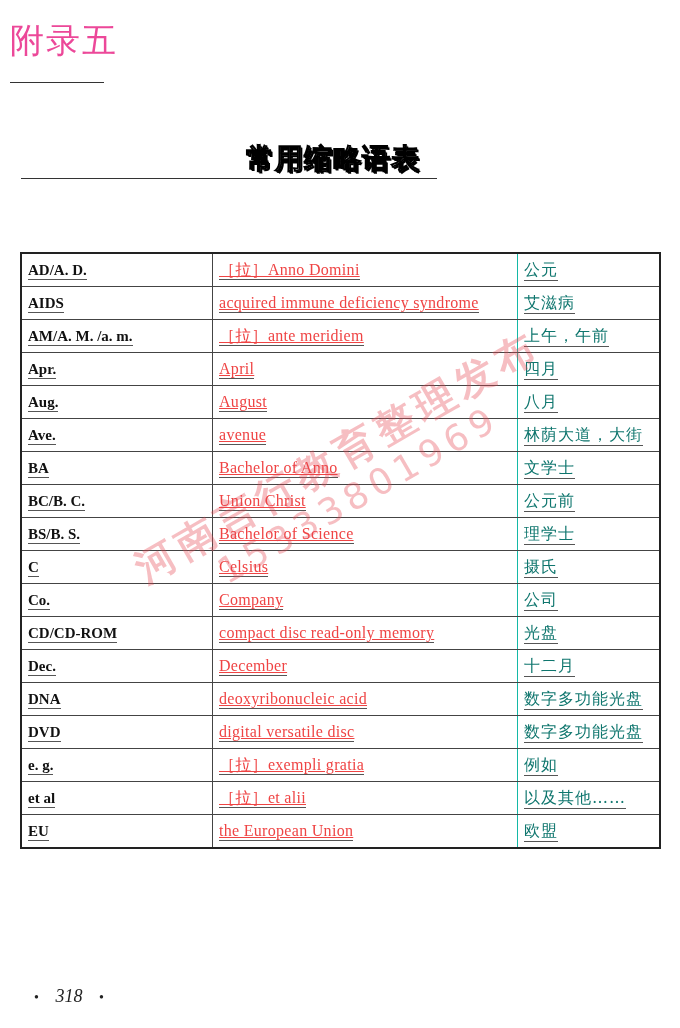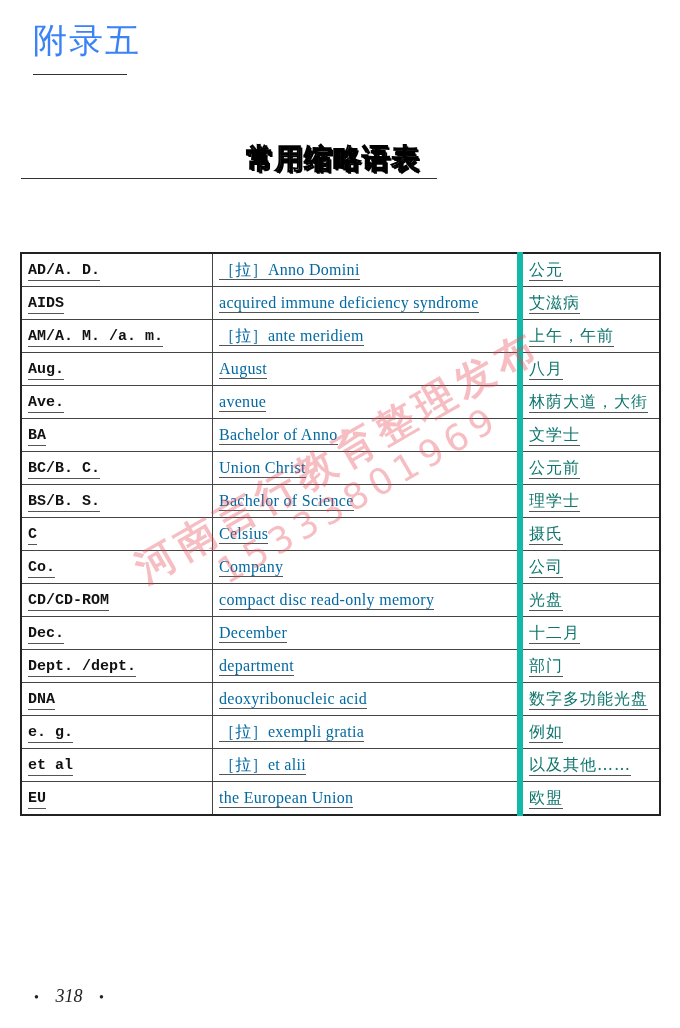--- a/index.html
+++ b/index.html
@@ -10,28 +10,28 @@
     body {
       width: 680px;
       height: 1028px;
       position: relative;
       overflow: hidden;
       font-family: "DejaVu Serif", "Liberation Serif", serif;
       color: #111;
     }
     .appendix-heading {
       position: absolute;
-      left: 33px;
+      left: 10px;
       top: 18px;
       font-family: "DejaVu Sans", "Liberation Sans", sans-serif;
       font-size: 34px;
       line-height: 44px;
       letter-spacing: 2px;
-      color: #3b82f6;
-      padding-bottom: 12px;
+      color: #ec4899;
+      padding-bottom: 20px;
       border-bottom: 1px solid #333;
       width: 94px;
       white-space: nowrap;
     }
     .title-rule {
       position: absolute;
       left: 21px;
       top: 178px;
       width: 416px;
       height: 0;
@@ -66,31 +66,32 @@
       height: 32px;
       padding: 0 6px;
       vertical-align: middle;
       font-size: 15px;
       white-space: nowrap;
       overflow: hidden;
     }
     table.abbr-table td.col-abbr {
       width: 178px;
       border-right: 1px solid #444;
-      font-family: Liberation Mono, monospace;
+      font-family: Liberation Serif, serif;
       font-weight: bold;
       font-size: 15px;
     }
     table.abbr-table td.col-full {
       width: 292px;
-      border-right: 6px solid #14b8a6;
+      border-right: 1px solid #14b8a6;
       font-family: "Liberation Serif", "DejaVu Serif", serif;
       font-size: 16px;
       letter-spacing: 0.3px;
-      color: #0369a1;
+      color: #ef4444;
+      text-decoration: underline;
     }
     table.abbr-table td.col-cn {
       font-family: "DejaVu Serif", "Liberation Serif", serif;
       font-size: 16px;
       letter-spacing: 1px;
       color: #0f766e;
     }
     .ul {
       border-bottom: 1px solid #555;
       padding-bottom: 1px;
@@ -159,20 +160,25 @@
         <td class="col-abbr"><span class="ul">AIDS</span></td>
         <td class="col-full"><span class="ul">acquired immune deficiency syndrome</span></td>
         <td class="col-cn"><span class="ul">艾滋病</span></td>
       </tr>
       <tr>
         <td class="col-abbr"><span class="ul">AM/A. M. /a. m.</span></td>
         <td class="col-full"><span class="ul">［拉］ante meridiem</span></td>
         <td class="col-cn"><span class="ul">上午，午前</span></td>
       </tr>
       <tr>
+        <td class="col-abbr"><span class="ul">Apr.</span></td>
+        <td class="col-full"><span class="ul">April</span></td>
+        <td class="col-cn"><span class="ul">四月</span></td>
+      </tr>
+      <tr>
         <td class="col-abbr"><span class="ul">Aug.</span></td>
         <td class="col-full"><span class="ul">August</span></td>
         <td class="col-cn"><span class="ul">八月</span></td>
       </tr>
       <tr>
         <td class="col-abbr"><span class="ul">Ave.</span></td>
         <td class="col-full"><span class="ul">avenue</span></td>
         <td class="col-cn"><span class="ul">林荫大道，大街</span></td>
       </tr>
       <tr>
@@ -204,27 +210,27 @@
         <td class="col-abbr"><span class="ul">CD/CD-ROM</span></td>
         <td class="col-full"><span class="ul">compact disc read-only memory</span></td>
         <td class="col-cn"><span class="ul">光盘</span></td>
       </tr>
       <tr>
         <td class="col-abbr"><span class="ul">Dec.</span></td>
         <td class="col-full"><span class="ul">December</span></td>
         <td class="col-cn"><span class="ul">十二月</span></td>
       </tr>
       <tr>
-        <td class="col-abbr"><span class="ul">Dept. /dept.</span></td>
-        <td class="col-full"><span class="ul">department</span></td>
-        <td class="col-cn"><span class="ul">部门</span></td>
-      </tr>
-      <tr>
         <td class="col-abbr"><span class="ul">DNA</span></td>
         <td class="col-full"><span class="ul">deoxyribonucleic acid</span></td>
+        <td class="col-cn"><span class="ul">数字多功能光盘</span></td>
+      </tr>
+      <tr>
+        <td class="col-abbr"><span class="ul">DVD</span></td>
+        <td class="col-full"><span class="ul">digital versatile disc</span></td>
         <td class="col-cn"><span class="ul">数字多功能光盘</span></td>
       </tr>
       <tr>
         <td class="col-abbr"><span class="ul">e. g.</span></td>
         <td class="col-full"><span class="ul">［拉］exempli gratia</span></td>
         <td class="col-cn"><span class="ul">例如</span></td>
       </tr>
       <tr>
         <td class="col-abbr"><span class="ul">et al</span></td>
         <td class="col-full"><span class="ul">［拉］et alii</span></td>

